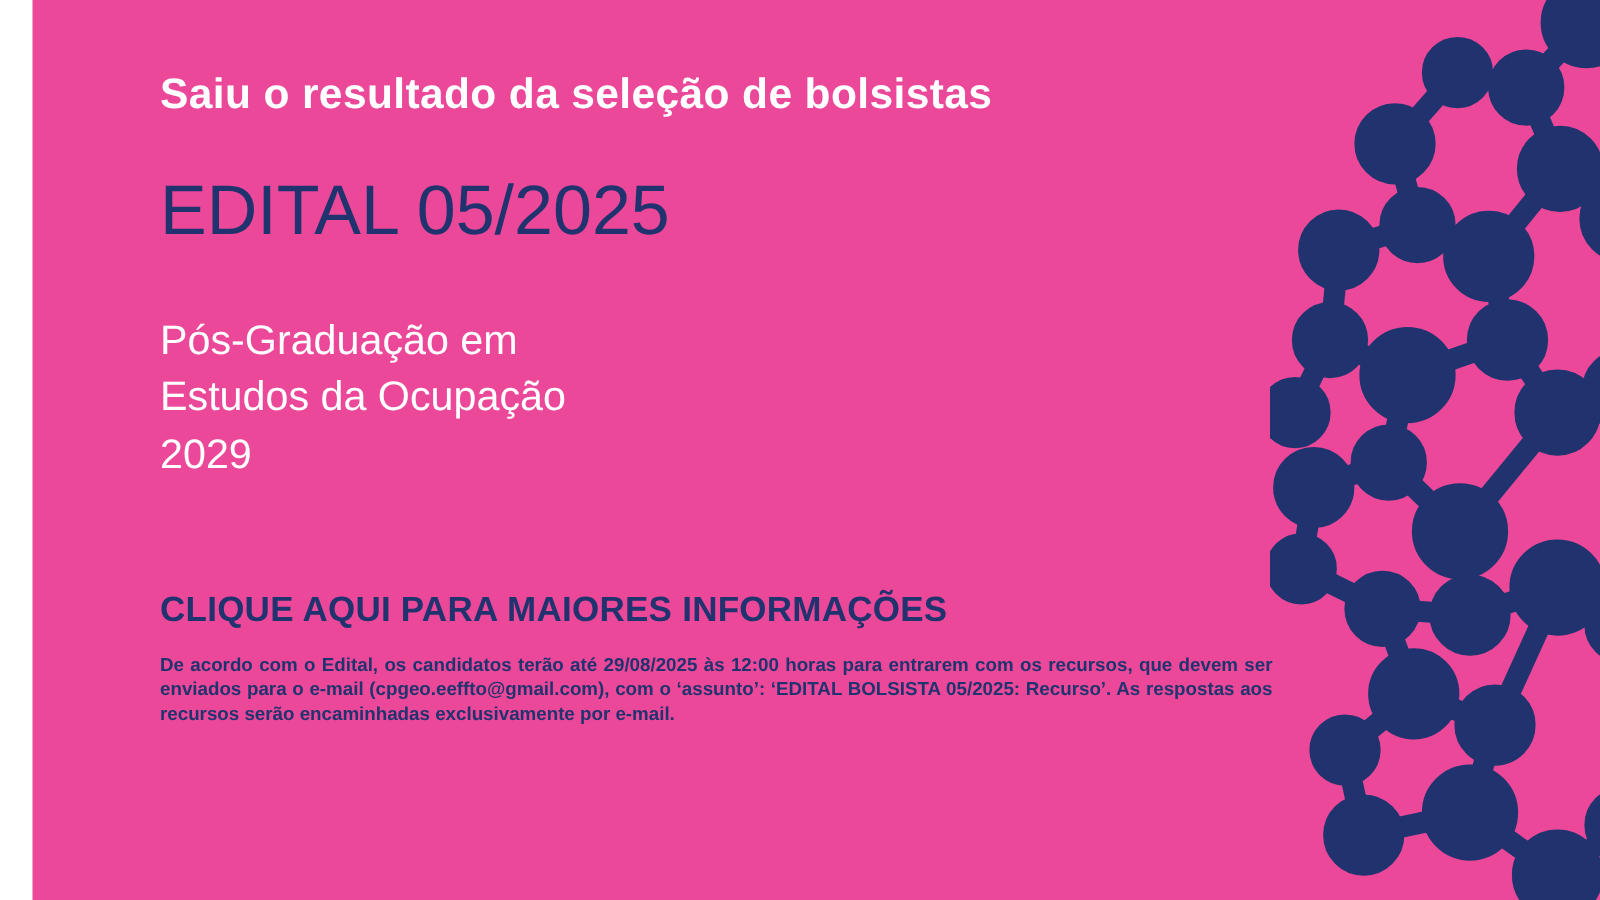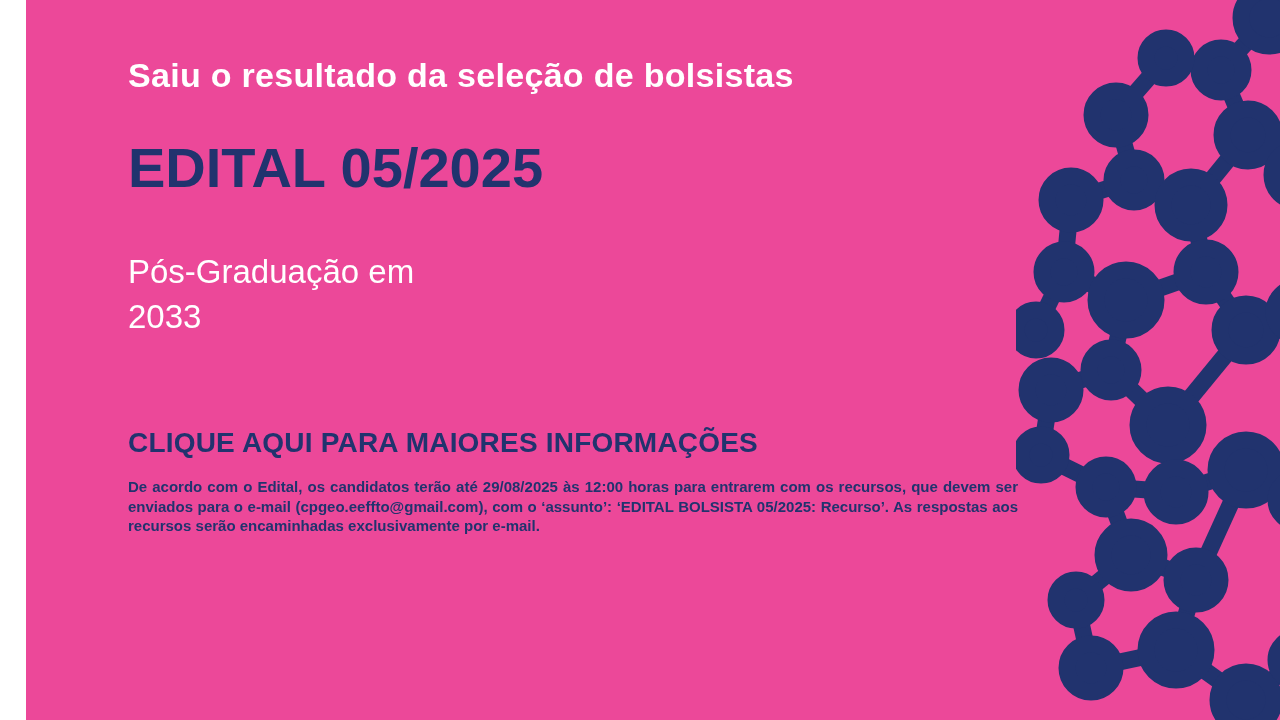--- a/index.html
+++ b/index.html
@@ -36,21 +36,21 @@
   .kicker {
     font-size: 34px;
     font-weight: bold;
     color: #FFFFFF;
     letter-spacing: 0.3px;
     line-height: 1.15;
     margin: 0;
   }
   .edital-title {
     font-size: 56px;
-    font-weight: bold;
+    font-weight: normal;
     color: #21336E;
     letter-spacing: 0px;
     line-height: 1.1;
     margin: 42px 0 0 0;
   }
   .program {
     margin-top: 50px;
   }
   .program-line {
     font-size: 33px;
@@ -87,21 +87,22 @@
 
 <div id="poster">
 
   <div id="content">
     <div class="kicker">Saiu o resultado da seleção de bolsistas</div>
 
     <div class="edital-title">EDITAL 05/2025</div>
 
     <div class="program">
       <div class="program-line">Pós-Graduação em</div>
-      <div class="program-line">2033</div>
+      <div class="program-line">Estudos da Ocupação</div>
+      <div class="program-line">2029</div>
     </div>
 
     <div class="cta">CLIQUE AQUI PARA MAIORES INFORMAÇÕES</div>
 
     <div class="body-text">De acordo com o Edital, os candidatos terão até 29/08/2025 às 12:00 horas para entrarem com os recursos, que devem ser enviados para o e-mail (cpgeo.eeffto@gmail.com), com o ‘assunto’: ‘EDITAL BOLSISTA 05/2025: Recurso’. As respostas aos recursos serão encaminhadas exclusivamente por e-mail.</div>
   </div>
 
   <svg id="molecule-graphic" viewBox="0 0 290 720" width="290" height="720" xmlns="http://www.w3.org/2000/svg">
     <g stroke="#21336E" stroke-width="17" fill="#21336E">
 

